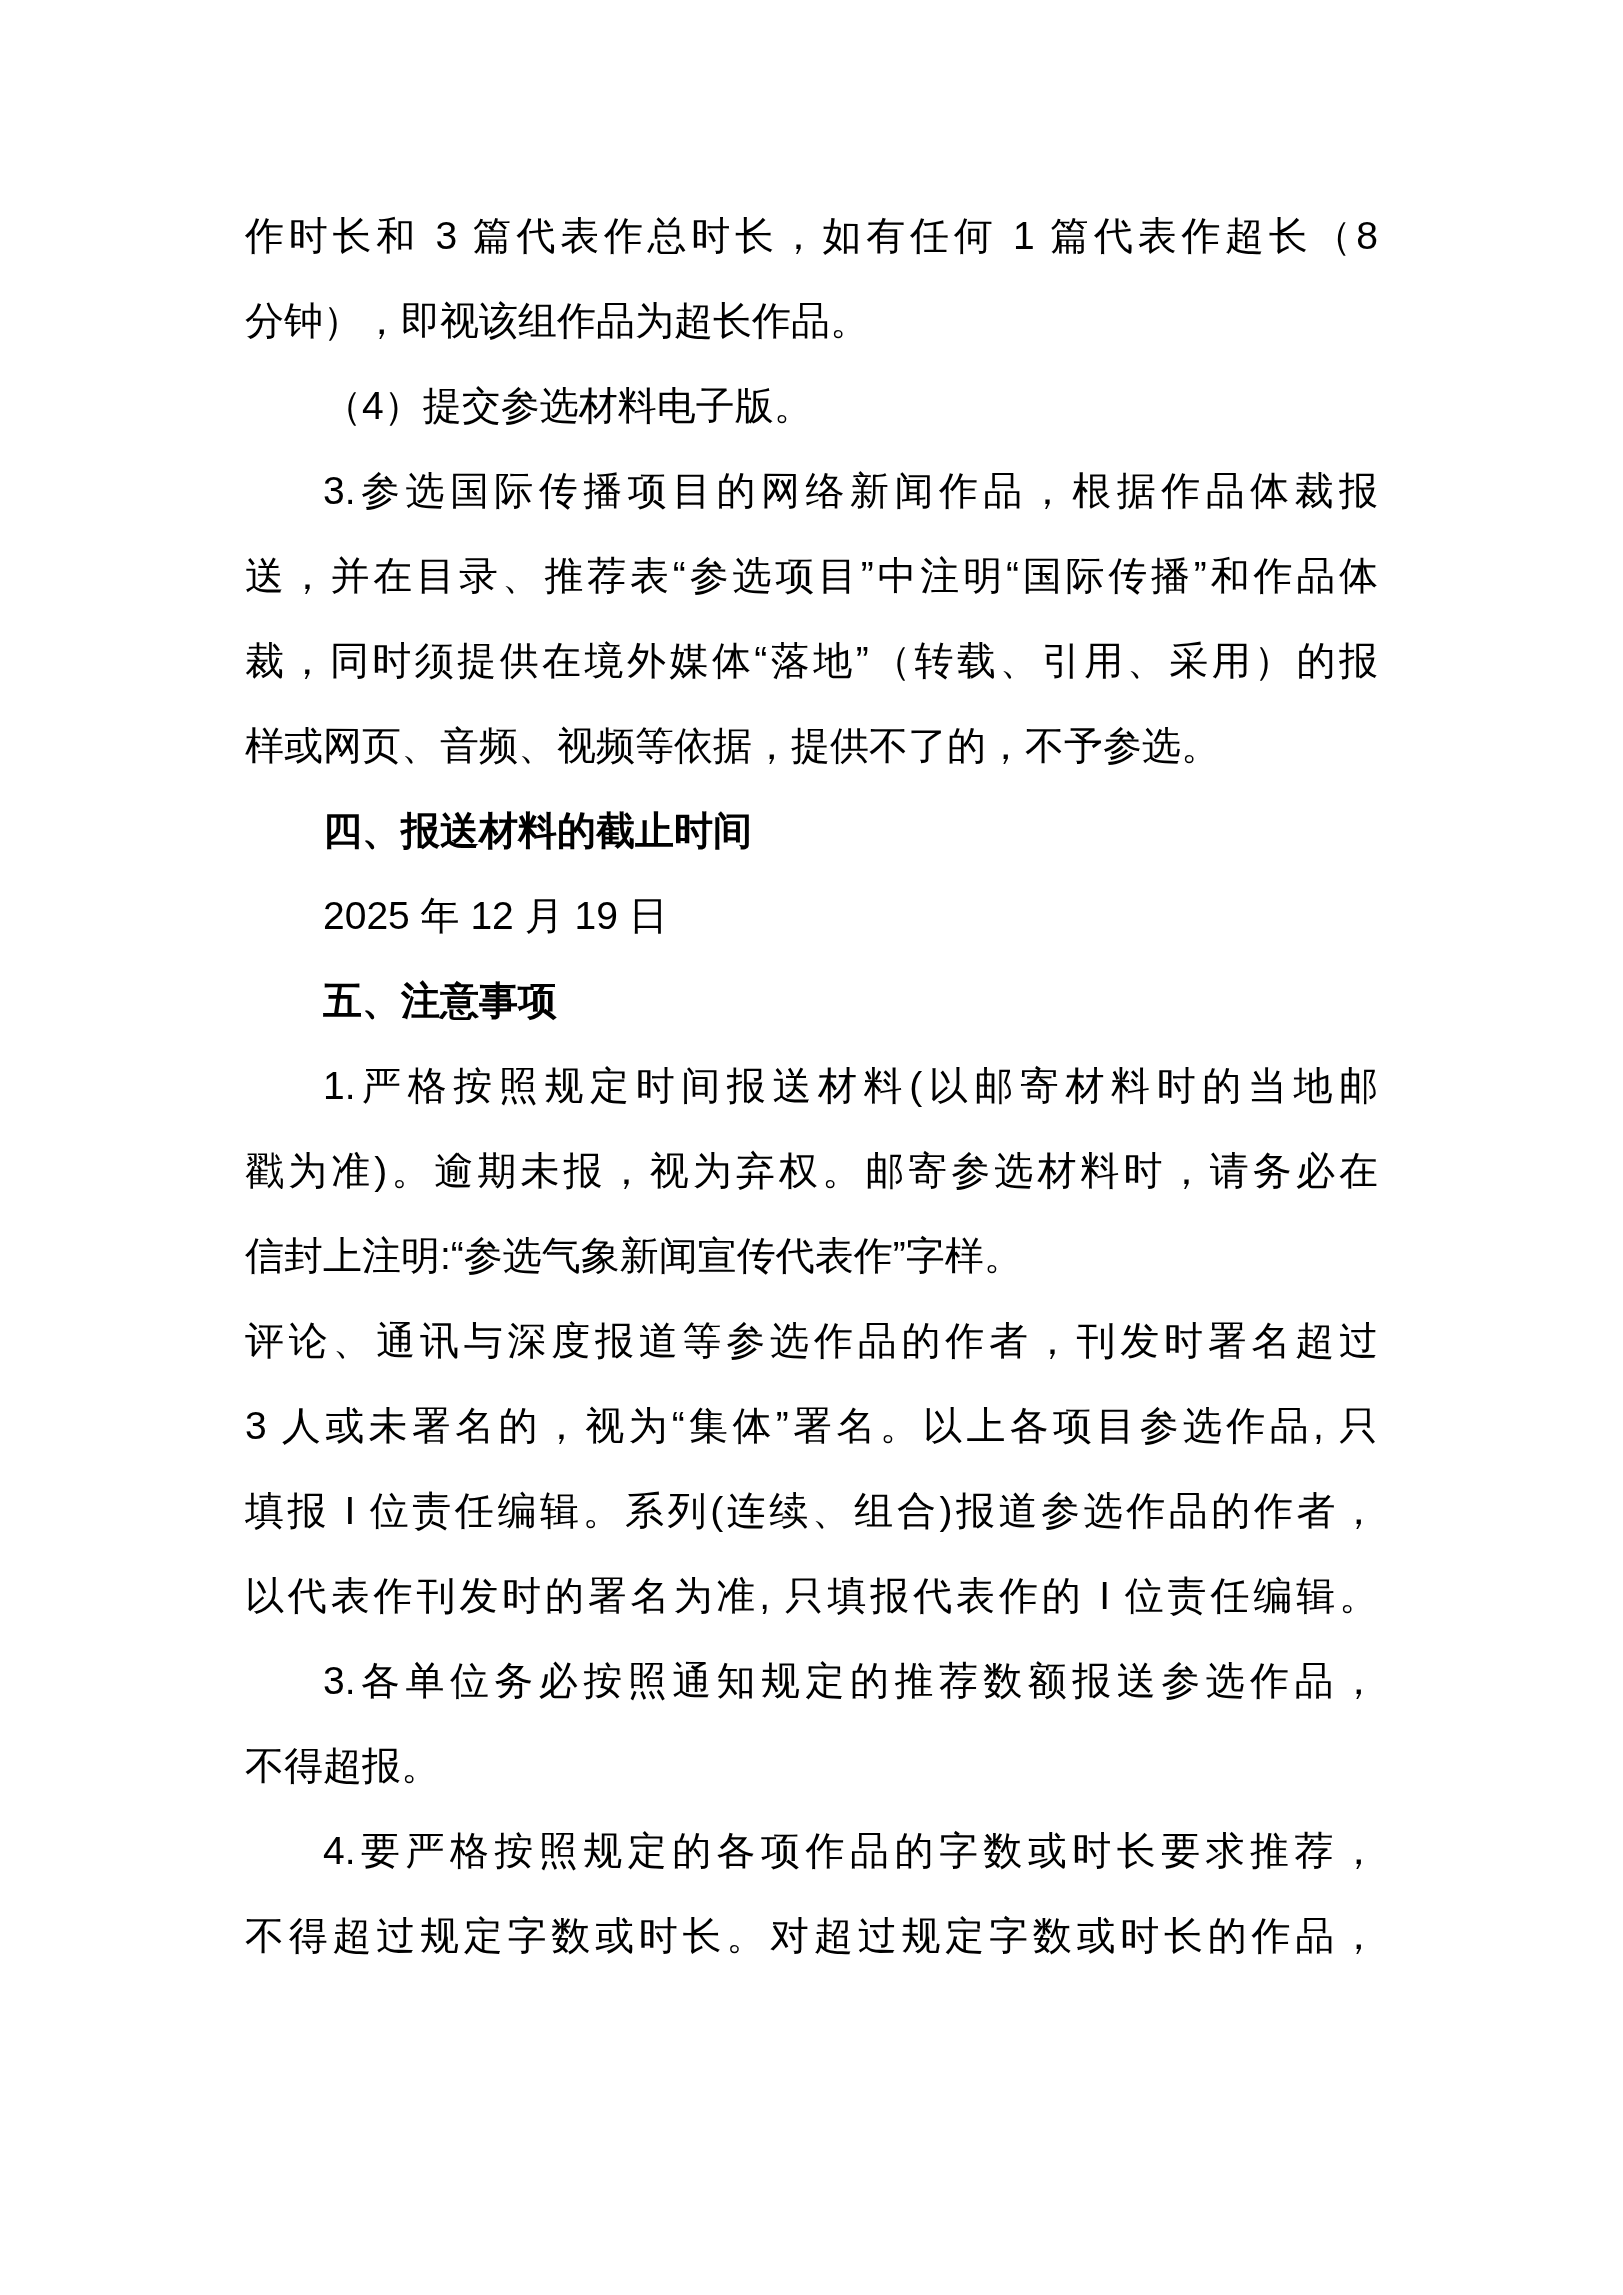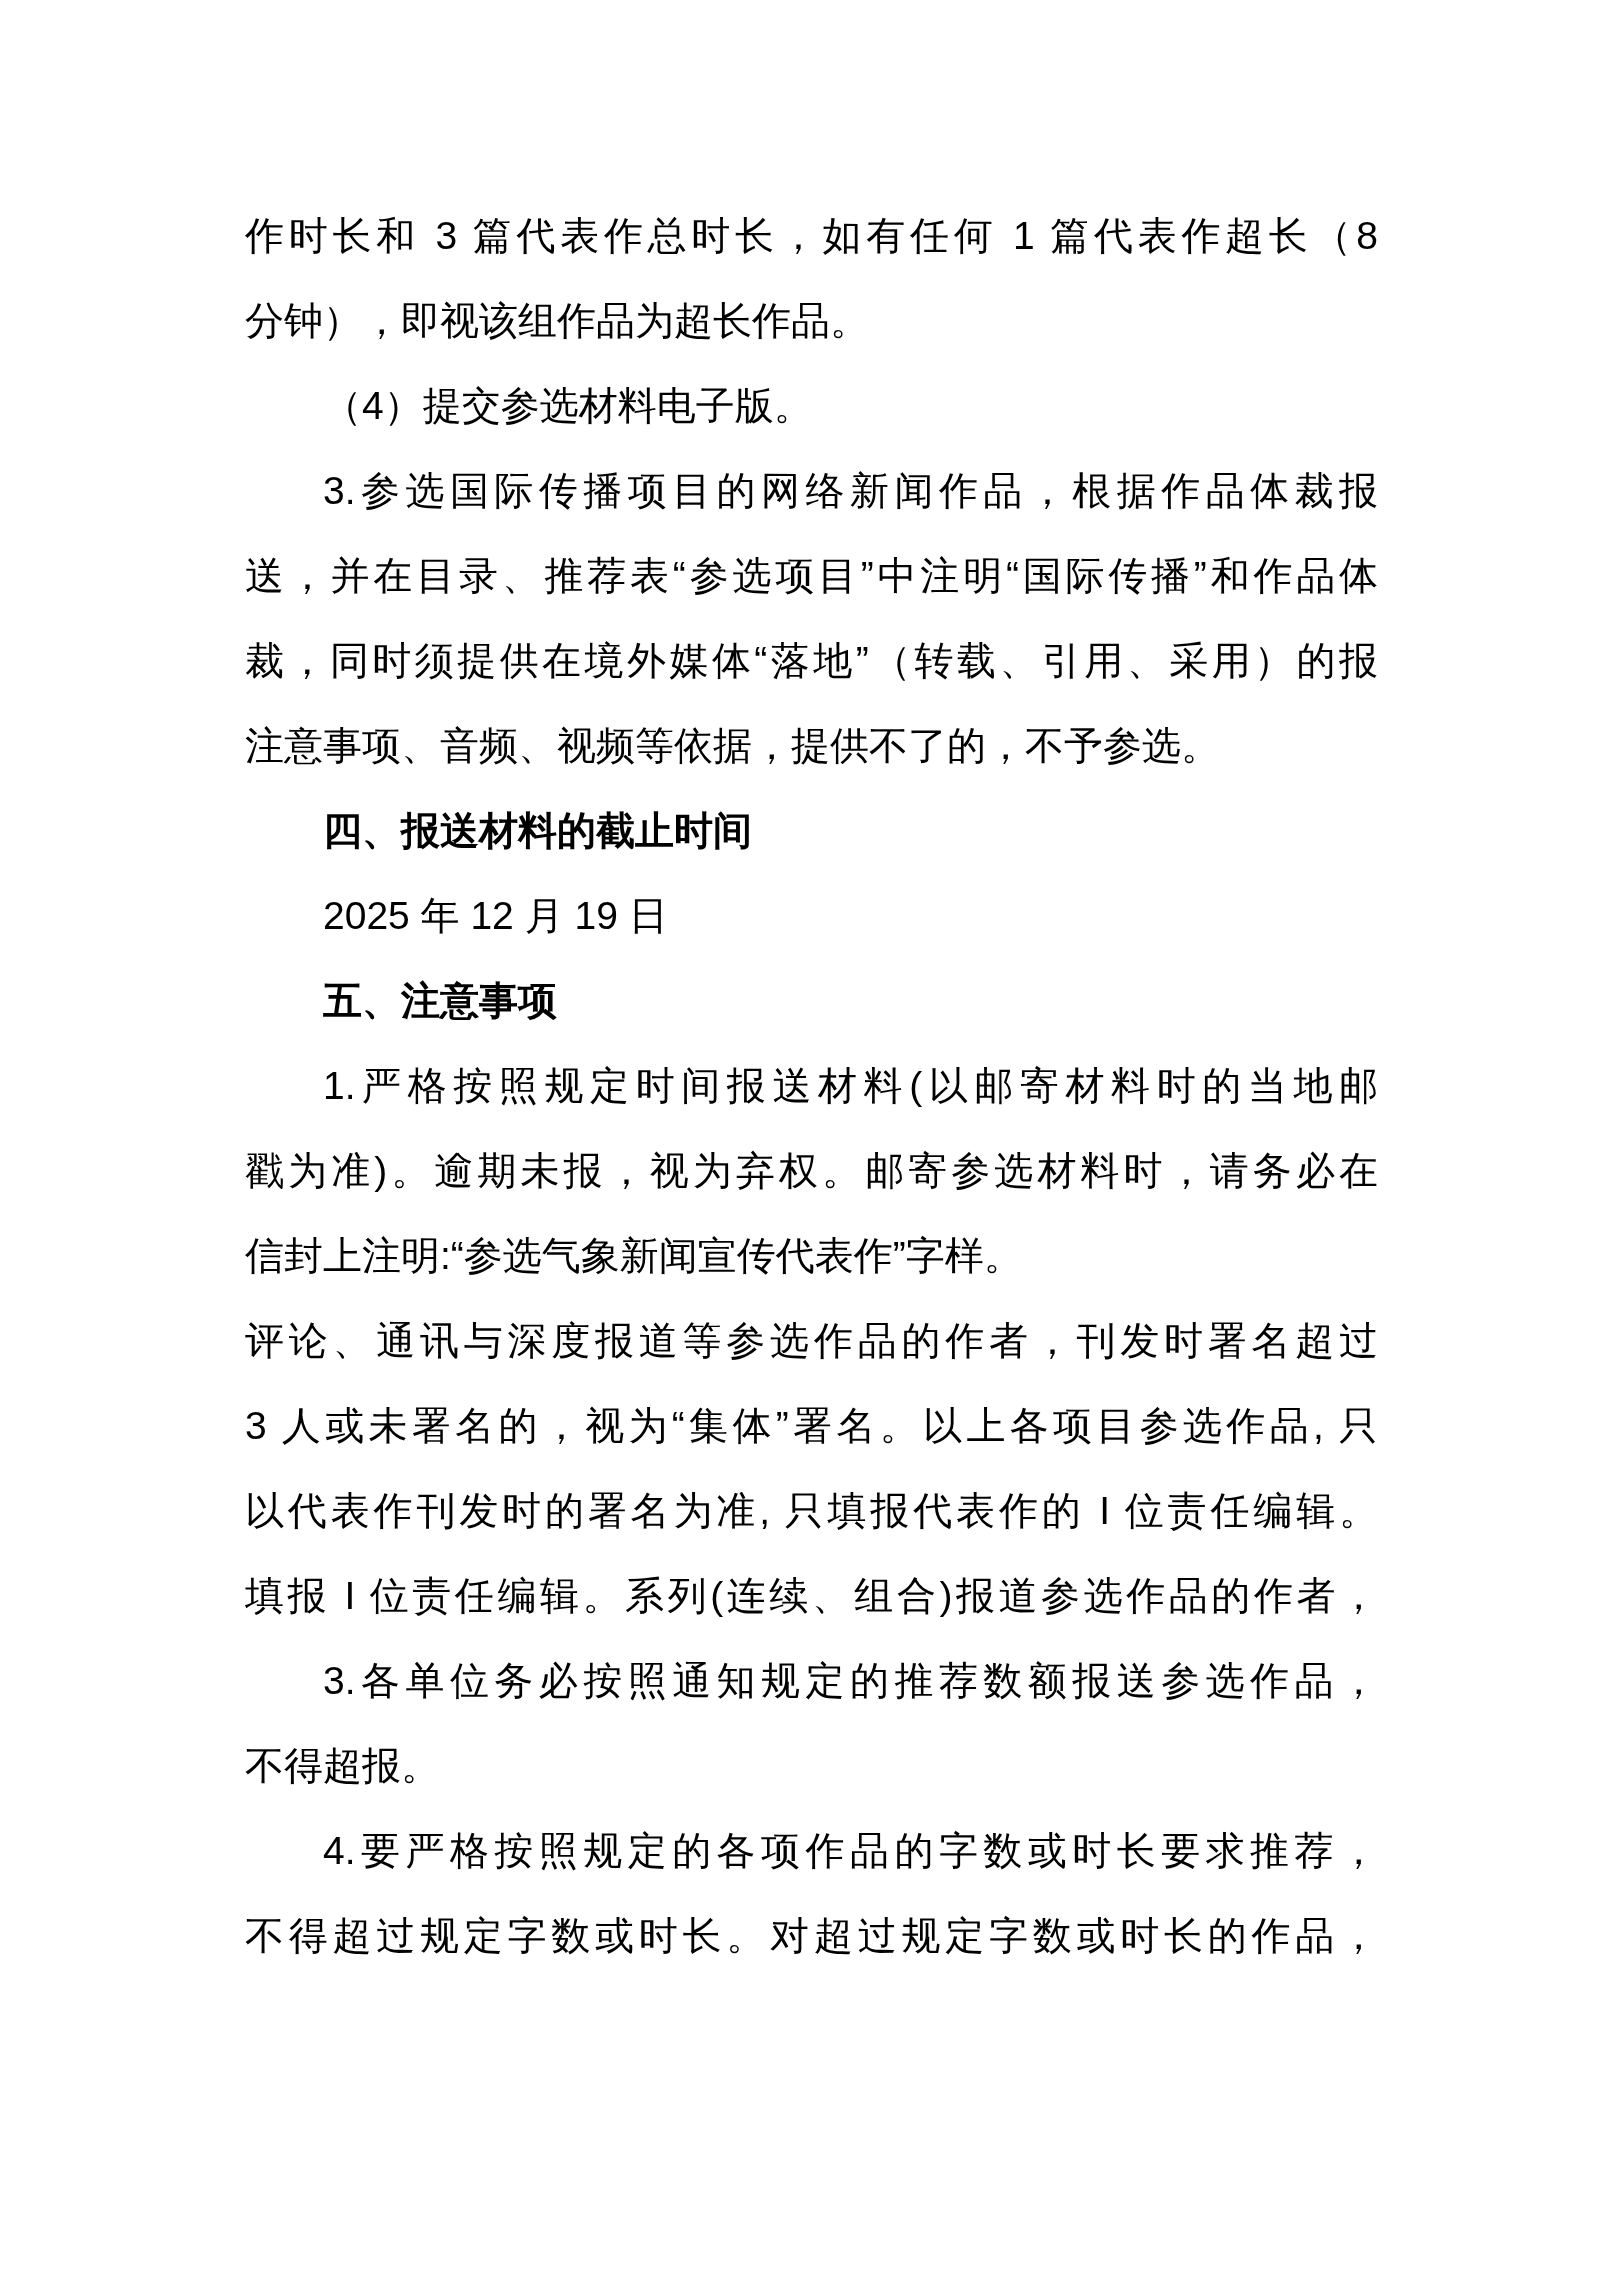--- a/index.html
+++ b/index.html
@@ -56,30 +56,30 @@
 <body>
 
 <div class="page">
   <div class="doc">
     <div class="line fill">作时长和 3 篇代表作总时长，如有任何 1 篇代表作超长（8</div>
     <div class="line">分钟），即视该组作品为超长作品。</div>
     <div class="line indent">（4）提交参选材料电子版。</div>
     <div class="line indent fill">3.参选国际传播项目的网络新闻作品，根据作品体裁报</div>
     <div class="line fill">送，并在目录、推荐表“参选项目”中注明“国际传播”和作品体</div>
     <div class="line fill">裁，同时须提供在境外媒体“落地”（转载、引用、采用）的报</div>
-    <div class="line">注意事项、音频、视频等依据，提供不了的，不予参选。</div>
+    <div class="line">样或网页、音频、视频等依据，提供不了的，不予参选。</div>
     <div class="line indent bold">四、报送材料的截止时间</div>
     <div class="line indent">2025 年 12 月 19 日</div>
     <div class="line indent bold">五、注意事项</div>
     <div class="line indent fill">1.严格按照规定时间报送材料(以邮寄材料时的当地邮</div>
     <div class="line fill">戳为准)。逾期未报，视为弃权。邮寄参选材料时，请务必在</div>
     <div class="line">信封上注明:“参选气象新闻宣传代表作”字样。</div>
     <div class="line fill">评论、通讯与深度报道等参选作品的作者，刊发时署名超过</div>
     <div class="line fill">3 人或未署名的，视为“集体”署名。以上各项目参选作品, 只</div>
+    <div class="line fill">填报 I 位责任编辑。系列(连续、组合)报道参选作品的作者，</div>
     <div class="line fill">以代表作刊发时的署名为准, 只填报代表作的 I 位责任编辑。</div>
-    <div class="line fill">填报 I 位责任编辑。系列(连续、组合)报道参选作品的作者，</div>
     <div class="line indent fill">3.各单位务必按照通知规定的推荐数额报送参选作品，</div>
     <div class="line">不得超报。</div>
     <div class="line indent fill">4.要严格按照规定的各项作品的字数或时长要求推荐，</div>
     <div class="line fill">不得超过规定字数或时长。对超过规定字数或时长的作品，</div>
   </div>
 </div>
 
 
 </body></html>

